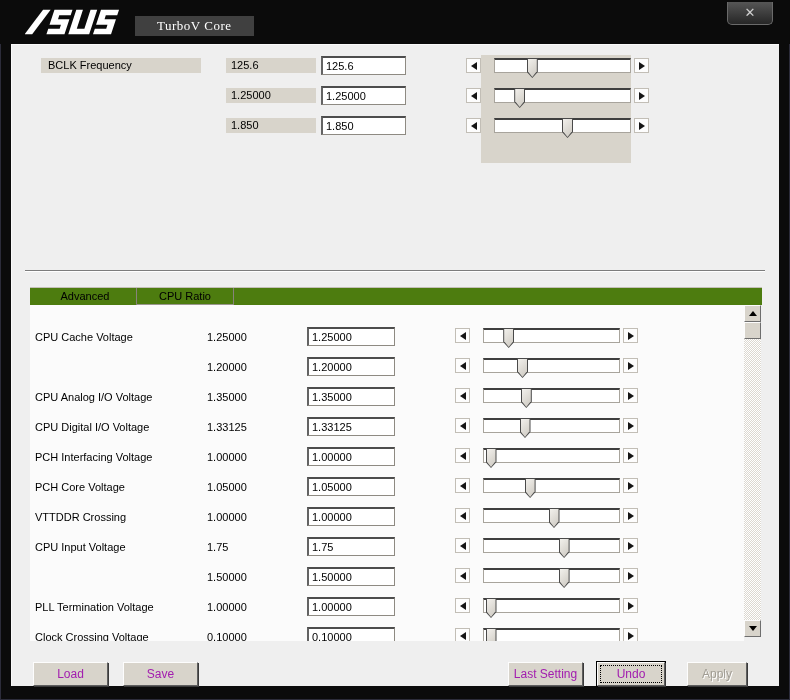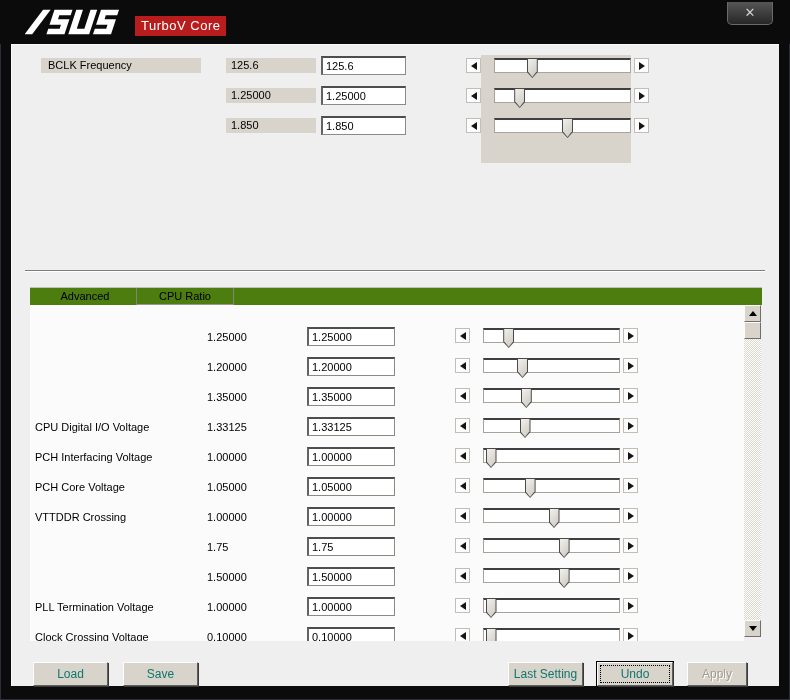--- a/index.html
+++ b/index.html
@@ -5,21 +5,21 @@
   html,body { margin:0; padding:0; background:#555; }
   * { box-sizing:border-box; font-family:"Liberation Sans","DejaVu Sans",sans-serif; }
 
   .win { position:relative; width:790px; height:700px; background:#0b0b0b; overflow:hidden;
          box-shadow:0 0 0 1px #2c2c3a inset; }
 
   
   .titlebar { position:absolute; left:0; top:0; width:790px; height:44px; background:#0b0b0b; }
   .logo { position:absolute; left:25px; top:8px; width:95px; height:28px; }
   .apptitle { position:absolute; left:135px; top:16px; height:20px; line-height:20px;
-              padding:0 6px; background:#b91c1c; color:#ffffff; font-size:13px; letter-spacing:0.5px; }
+              padding:0 22px; background:#404040; color:#ffffff; font-size:13px; letter-spacing:0.5px;font-family:Liberation Serif, serif; }
   .closebtn { position:absolute; left:727px; top:2px; width:46px; height:23px;
               background:linear-gradient(#565656,#262626);
               border:1px solid #6a6a6a; border-top:none; border-radius:0 0 5px 5px;
               color:#cfcfcf; font-size:13px; font-weight:bold; text-align:center; line-height:22px; cursor:pointer; }
 
   
   .content { position:absolute; left:11px; top:44px; width:768px; height:642px; background:#efefef;
              box-shadow:inset 1px 1px 0 #fafafa; }
 
   
@@ -78,21 +78,21 @@
           border:1px solid; border-color:#fcfcfc #6e6e6e #6e6e6e #fcfcfc;
           display:flex; align-items:center; justify-content:center; cursor:pointer; }
   .sbtn.up { top:0; }
   .sbtn.down { bottom:0; }
   .scthumb { position:absolute; left:0; top:17px; width:17px; height:17px; background:#d8d4cb;
              border:1px solid; border-color:#fcfcfc #6e6e6e #6e6e6e #fcfcfc; cursor:grab; }
   .tri-u { width:0; height:0; border:4px solid transparent; border-top:none; border-bottom:5px solid #000; }
   .tri-d { width:0; height:0; border:4px solid transparent; border-bottom:none; border-top:5px solid #000; }
 
   
-  .btn { position:absolute; top:662px; height:24px; background:#d8d4cb; font-size:12px; color:#0f766e;
+  .btn { position:absolute; top:662px; height:24px; background:#d8d4cb; font-size:12px; color:#a21caf;
          border:1px solid; border-color:#fdfdfd #5e5e5e #5e5e5e #fdfdfd;
          box-shadow:1px 1px 0 #3a3a3a; text-align:center; line-height:22px; cursor:pointer; }
   .btn.default { box-shadow:1px 1px 0 #3a3a3a, 0 0 0 1px #000; outline:1px dotted #000; outline-offset:-4px; }
   .btn.disabled { color:#a19d94; text-shadow:1px 1px 0 #ffffff; cursor:default; }
 </style>
 </head>
 <body>
 
 <div class="win">
 
@@ -172,20 +172,21 @@
 
     <div class="sep" style="left:14px; top:226px;"></div>
 
     <div class="tabstrip" style="left:19px; top:243px;">
       <div class="tab active">Advanced</div>
       <div class="tab inactive">CPU Ratio</div>
     </div>
 
     <div class="list" id="adv-list" style="left:19px; top:261px;">
         <div class="row">
+    <div class="rlabel">CPU Cache Voltage</div>
     <div class="rvalue">1.25000</div>
     <input class="tinput" value="1.25000" style="">
     <div class="slider">
       <div class="sarrow left">
               <span class="tri-l"></span>
             </div>
       <div class="strack"></div>
       <div class="sthumb" style="left: 48.2px;">
               <span class="t-outer"></span>
               <span class="t-inner"></span>
@@ -206,20 +207,21 @@
       <div class="sthumb" style="left: 62px;">
               <span class="t-outer"></span>
               <span class="t-inner"></span>
             </div>
       <div class="sarrow right">
               <span class="tri-r"></span>
             </div>
     </div>
   </div>
         <div class="row">
+    <div class="rlabel">CPU Analog I/O Voltage</div>
     <div class="rvalue">1.35000</div>
     <input class="tinput" value="1.35000" style="">
     <div class="slider">
       <div class="sarrow left">
               <span class="tri-l"></span>
             </div>
       <div class="strack"></div>
       <div class="sthumb" style="left: 65.8px;">
               <span class="t-outer"></span>
               <span class="t-inner"></span>
@@ -295,20 +297,21 @@
       <div class="sthumb" style="left: 93.5px;">
               <span class="t-outer"></span>
               <span class="t-inner"></span>
             </div>
       <div class="sarrow right">
               <span class="tri-r"></span>
             </div>
     </div>
   </div>
         <div class="row">
+    <div class="rlabel">CPU Input Voltage</div>
     <div class="rvalue">1.75</div>
     <input class="tinput" value="1.75" style="">
     <div class="slider">
       <div class="sarrow left">
               <span class="tri-l"></span>
             </div>
       <div class="strack"></div>
       <div class="sthumb" style="left: 103.6px;">
               <span class="t-outer"></span>
               <span class="t-inner"></span>
@@ -379,16 +382,16 @@
         </div>
       <div class="scthumb"></div>
       <div class="sbtn down">
           <span class="tri-d"></span>
         </div>
     </div>
 
     <div class="btn" style="left:22px; top:618px; width:75px;">Load</div>
     <div class="btn" style="left:112px; top:618px; width:75px;">Save</div>
     <div class="btn" style="left:497px; top:618px; width:75px;">Last Setting</div>
-    <div class="btn default" style="left:586px; top:618px; width:76px;">Undo</div>
+    <div class="btn default" style="left:586px; top:618px; width:68px;">Undo</div>
     <div class="btn disabled" style="left:676px; top:618px; width:60px;">Apply</div>
   </div>
 </div>
 
 </body></html>

